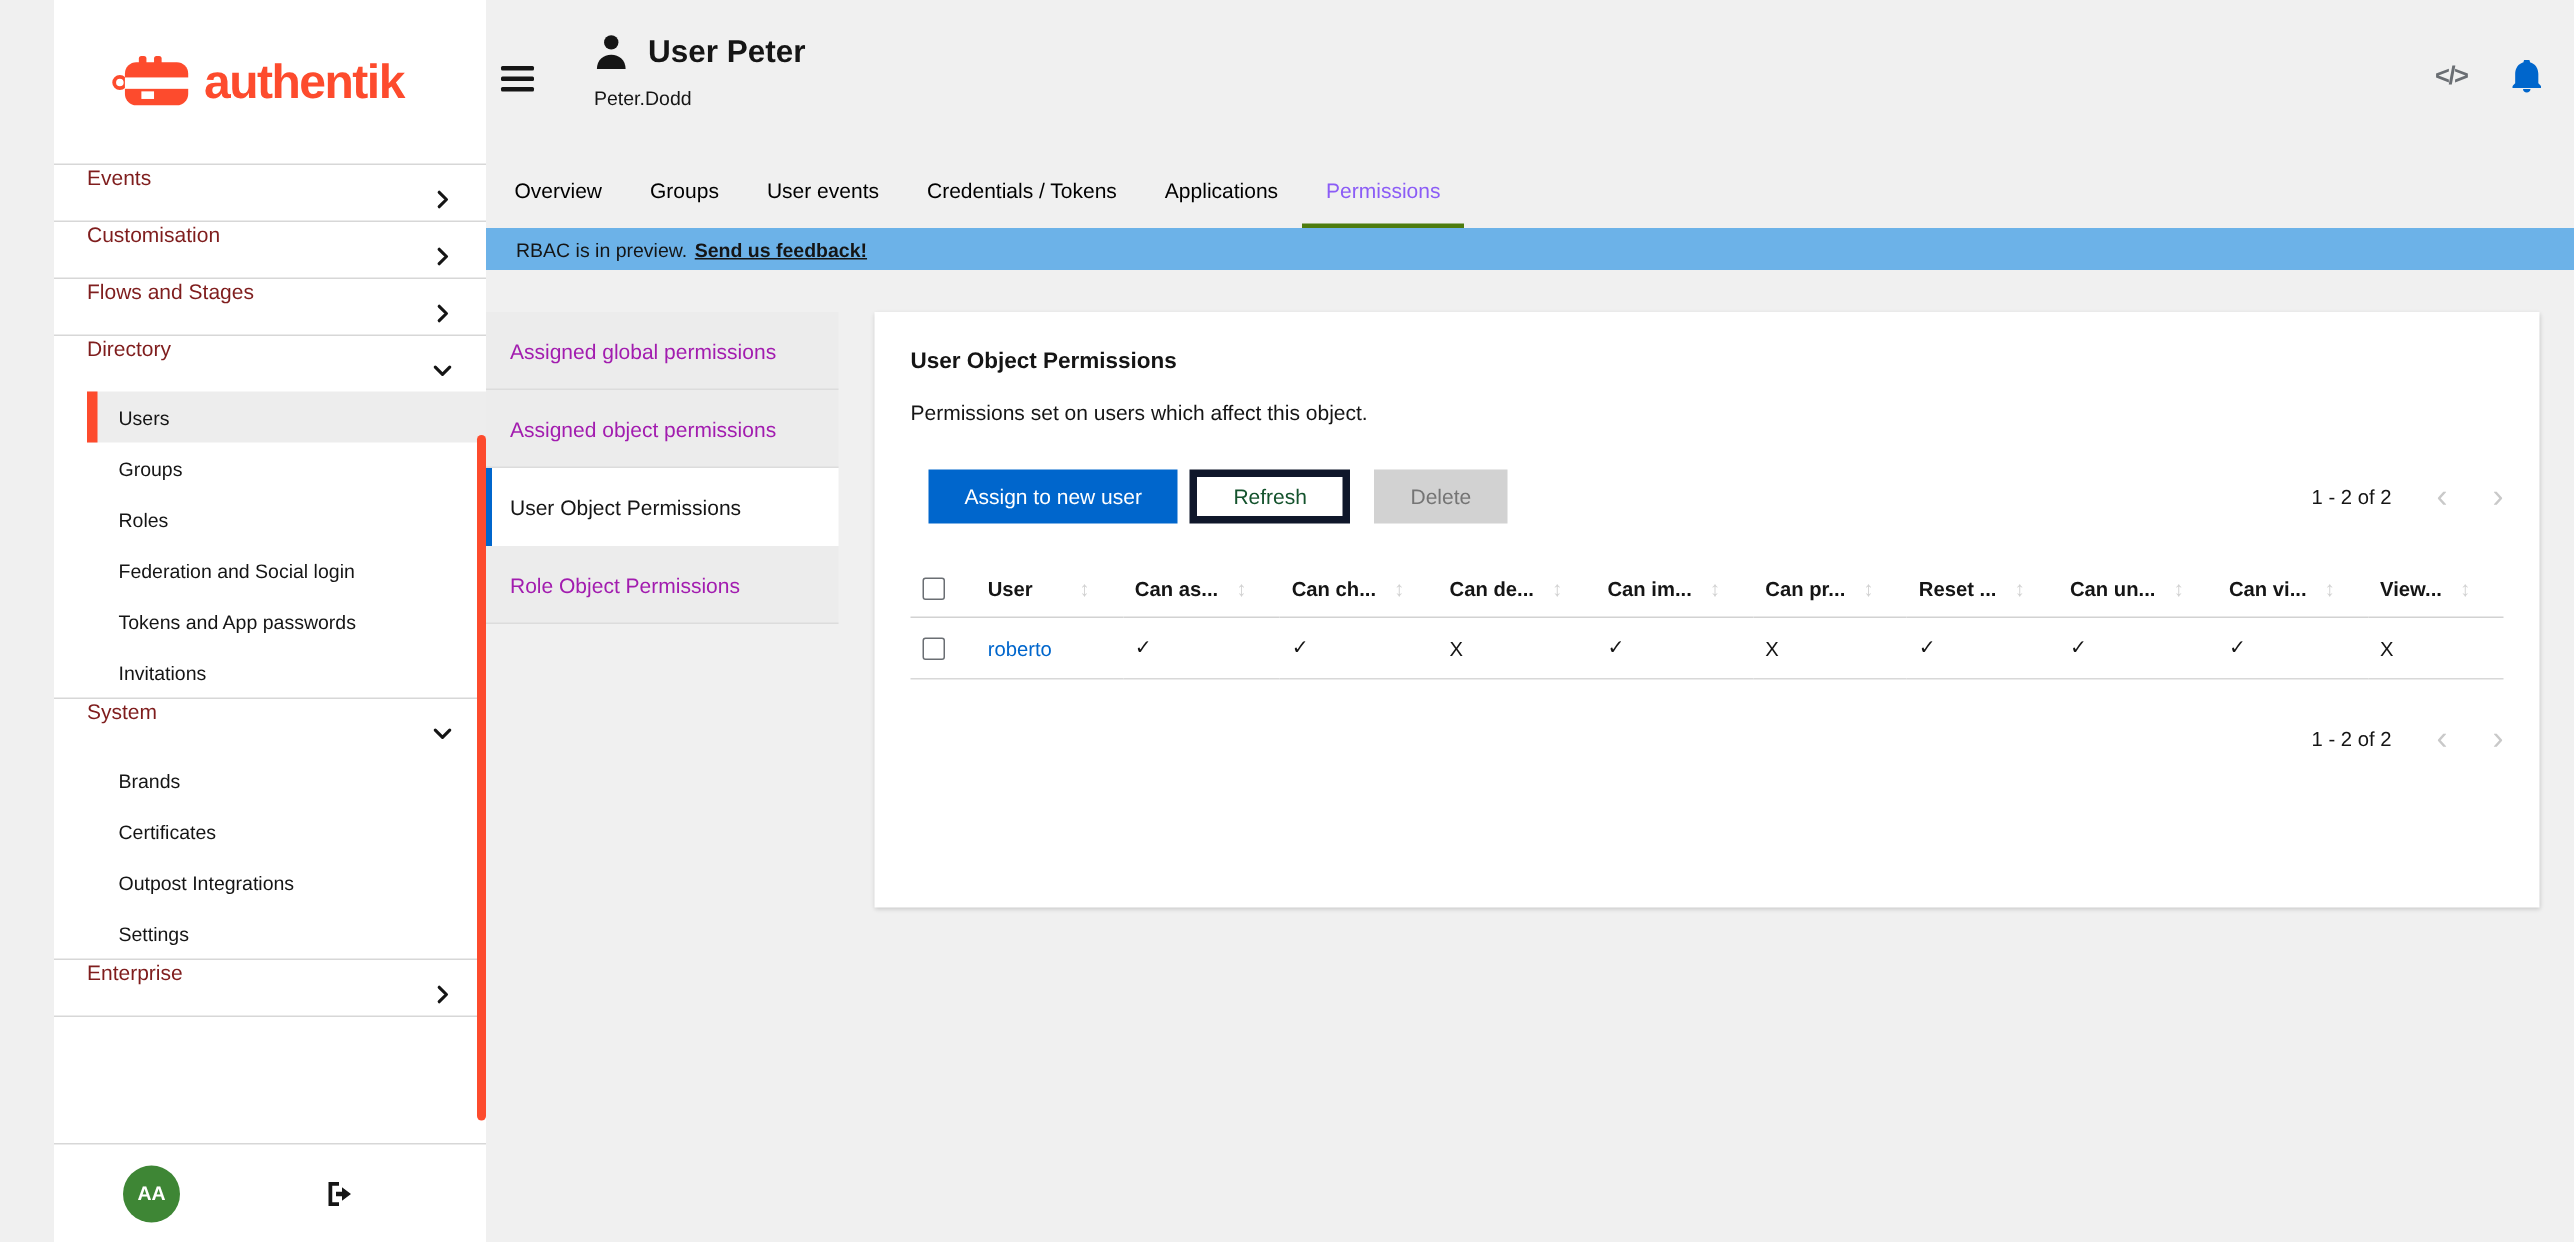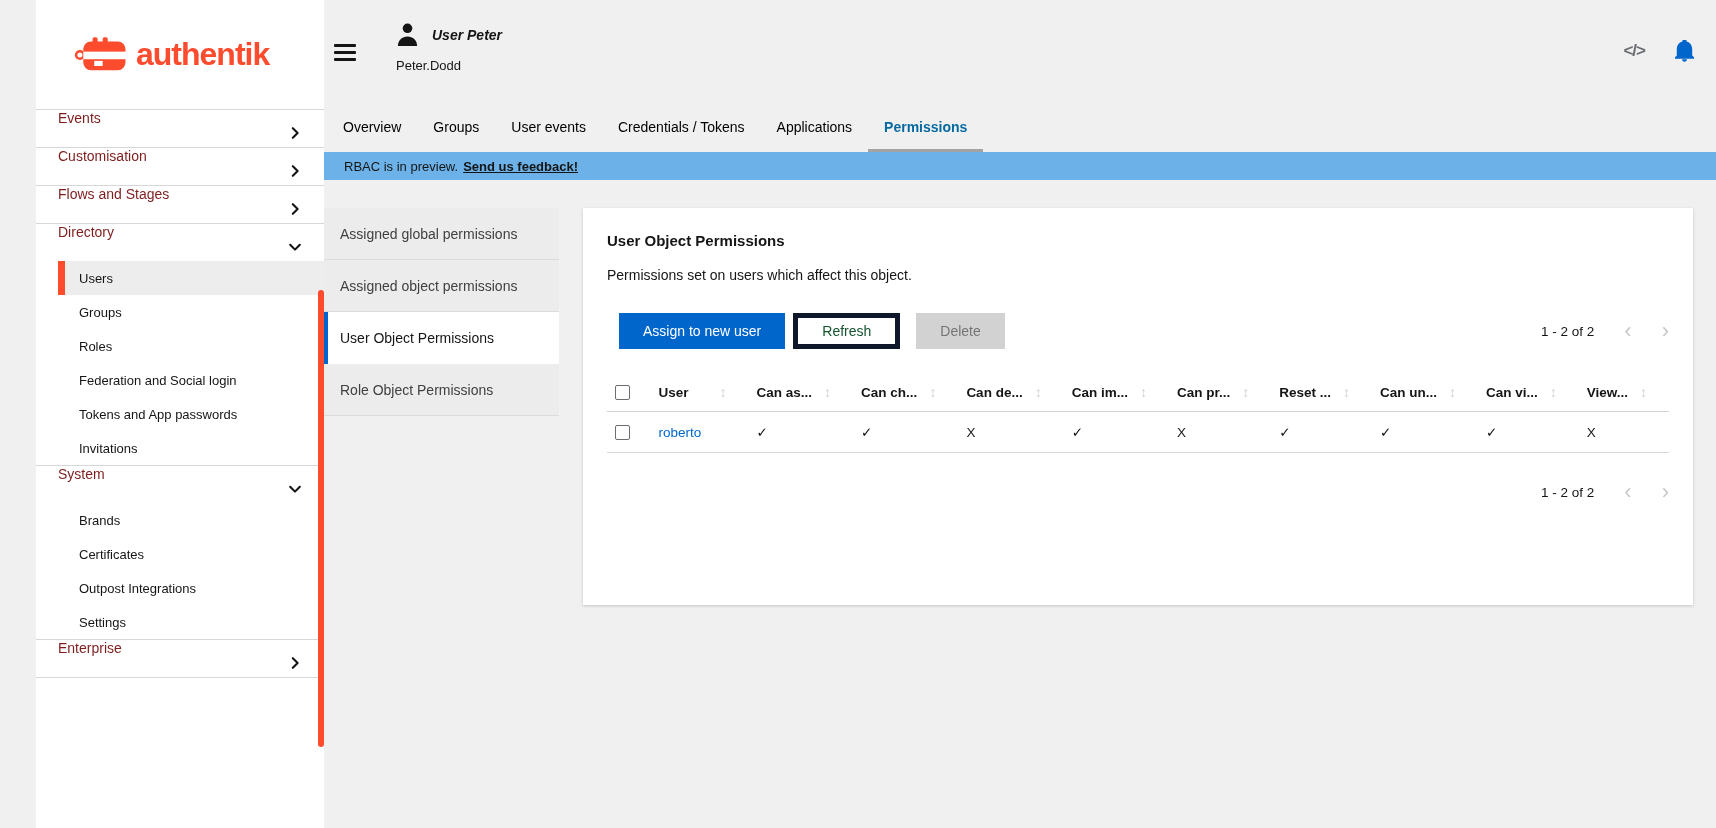--- a/index.html
+++ b/index.html
@@ -48,46 +48,46 @@
     background:#fd4b2d; border-radius:3px;
   }
 
   
   .main { flex:1; display:flex; flex-direction:column; min-width:0; background:#f0f0f0; }
   .topbar { height:105px; display:flex; align-items:flex-start; }
   .hamburger { margin:44px 0 0 10px; cursor:pointer; }
   .hamburger div { width:22px; height:3px; background:#151515; margin-bottom:4px; border-radius:1px; }
   .title-block { margin-left:40px; margin-top:22px; }
   .title-row { display:flex; align-items:center; gap:13px; }
-  .page-title { font-size:14px; font-weight:600;font-style:italic; }
+  .page-title { font-size:21px; font-weight:600; }
   .subtitle { margin-top:11px; font-size:13px; }
   .top-icons { margin-left:auto; margin-right:22px; margin-top:40px; display:flex; align-items:center; gap:30px; }
   .code-icon { font-size:17px; font-weight:700; color:#6a6e73; letter-spacing:-1px; cursor:pointer; }
   .bell { cursor:pointer; display:flex; }
 
   .tabs { display:flex; height:47px; padding-left:3px; }
   .tab {
     display:flex; align-items:center; padding:0 16px;
     font-size:14px; color:#000000; cursor:pointer; border-bottom:3px solid transparent;
   }
-  .tab.active { color:#0369a1; border-bottom:3px solid #a3a3a3;font-weight:bold; }
+  .tab.active { color:#8b5cf6; border-bottom:3px solid #4d7c0f; }
 
   .banner {
     height:28px; background:#6cb2e8; display:flex; align-items:center;
     padding-left:20px; font-size:13px; color:#151515;
   }
   .banner a { color:#151515; font-weight:600; margin-left:5px; cursor:pointer; }
 
   
   .content { flex:1; display:flex; align-items:flex-start; padding:28px 23px 0 0; }
   .subtabs { width:235px; flex-shrink:0; }
   .subtab {
     height:52px; display:flex; align-items:center; padding-left:16px;
     background:#ececec; border-bottom:1px solid #dcdcdc;
-    font-size:14px; color:#404040; cursor:pointer;
+    font-size:14px; color:#a21caf; cursor:pointer;
   }
   .subtab.active {
     background:#ffffff; border-left:4px solid #0066cc; padding-left:12px;
     color:#151515; border-bottom:none;
   }
   .card {
     flex:1; margin-left:24px; background:#ffffff;
     box-shadow:0 1px 3px rgba(3,3,3,.18); padding:24px 24px 30px; min-height:397px;
   }
   .card h2 { margin:0; font-size:15px; font-weight:700; }
@@ -232,20 +232,29 @@
           <span>Enterprise</span>
           <span class="chev">
               <svg width="14" height="14" viewBox="0 0 16 16">
                 <path d="M5.5 2.5 11 8l-5.5 5.5" fill="none" stroke="#151515" stroke-width="2.4" stroke-linecap="round" stroke-linejoin="round"></path>
               </svg>
             </span>
         </div>
       </div>
     </nav>
 
+    <div class="side-footer">
+      <div class="avatar">AA</div>
+      <span class="signout">
+        <svg width="20" height="20" viewBox="0 0 20 20">
+          <path d="M3 2h7v2.5H5.5v11H10V18H3z" fill="#151515"></path>
+          <path d="M12 5.5 18 10l-6 4.5v-3H8v-3h4z" fill="#151515"></path>
+        </svg>
+      </span>
+    </div>
     <div class="scroll-thumb"></div>
   </aside>
 
   <div class="main">
 
     <div class="topbar">
       <div class="hamburger">
           <div></div>
           <div></div>
           <div></div>

